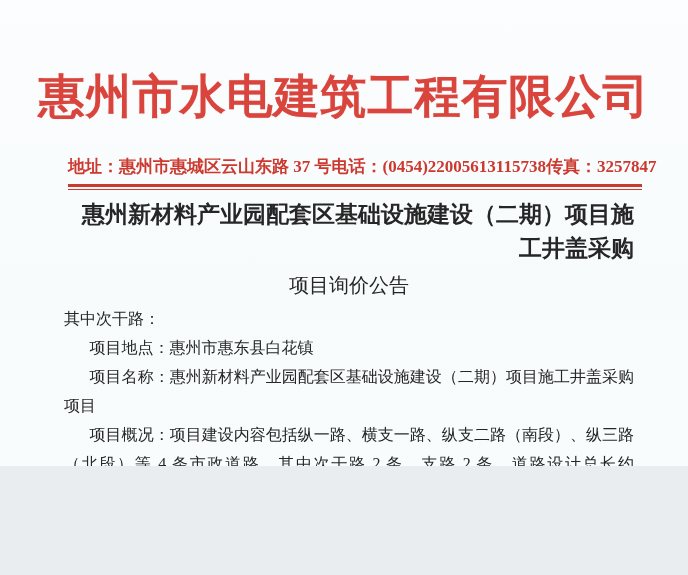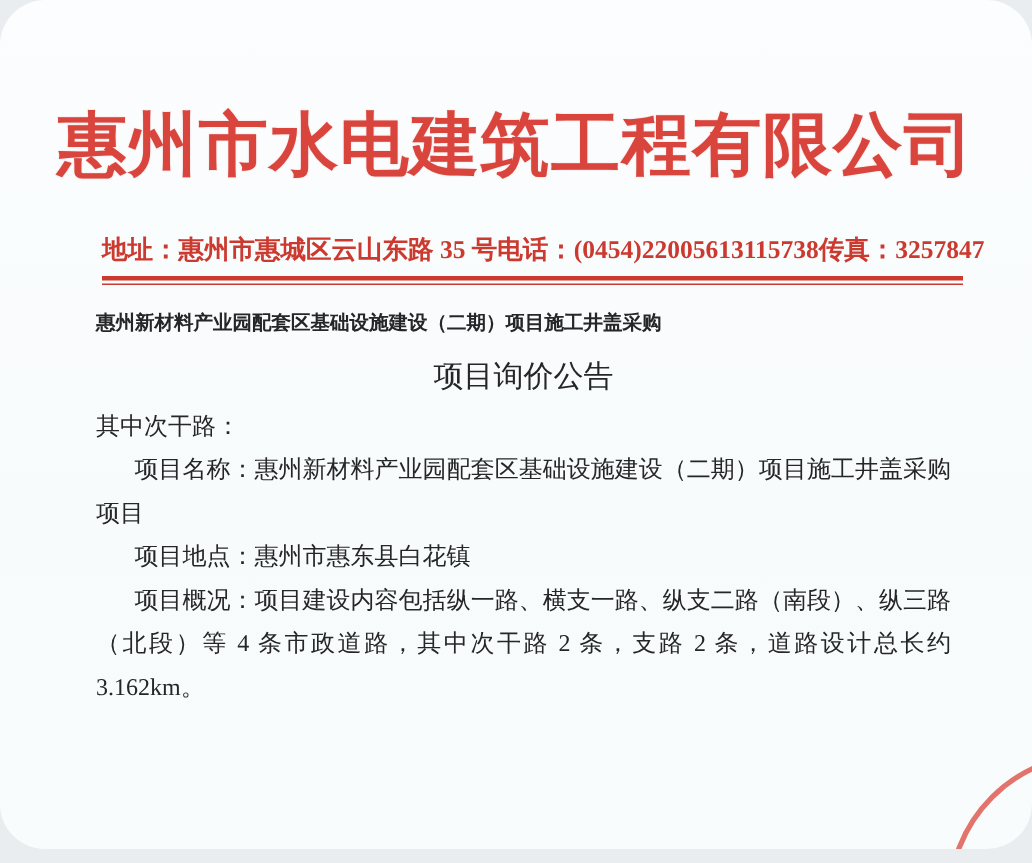--- a/index.html
+++ b/index.html
@@ -1,24 +1,23 @@
 <!DOCTYPE html>
 <html><head>
 <meta charset="utf-8">
 <style>
   html,body { margin:0; padding:0; }
   body { background:#e9edf0; }
   .page {
     position:relative;
-    width:688px; height:566px;
+    width:688px; height:466px;
     margin:0 auto;
     background:linear-gradient(180deg,#fbfdfe 0%,#f8fbfc 60%,#f9fcfd 100%);
     overflow:hidden;
     font-family:"Liberation Serif","DejaVu Serif",serif;
-    border-radius:30px;
   }
   
   .company {
     position:absolute; top:66px; left:0; width:100%;
     margin:0; text-align:center;
     font-size:46px; font-weight:bold; letter-spacing:1px;
     color:#d9443c;
     text-shadow:0 0 1px rgba(217,68,60,.35);
   }
   .contact {
@@ -29,57 +28,57 @@
   .rule { position:absolute; top:184px; left:68px; right:46px; }
   .rule-thick { height:3px; background:#cc392f; margin-bottom:2px; }
   .rule-thin  { height:1px; background:#cc392f; }
 
   
   .doc {
     position:absolute; top:198px; left:64px; width:570px;
     color:#262626; font-size:16px; line-height:29px; text-align:justify;
   }
   .doc p { margin:0; }
-  .title1 { text-align:left; font-weight:bold; font-size:13px; line-height:34px; margin:0; }
+  .title1 { text-align:right; font-weight:bold; font-size:23px; line-height:34px; margin:0; }
   .title2 { text-align:center; font-weight:normal; font-size:20px; line-height:38px; margin:0 0 6px 0; }
   .indent { text-indent:1.6em; }
 
   
   .seal {
     position:absolute; left:590px; top:470px;
     width:280px; height:280px;
     opacity:.8;
   }
 </style>
 </head>
 <body>
 
 <div class="page">
 
   <h1 class="company">惠州市水电建筑工程有限公司</h1>
 
   <div class="contact">
-    <span>地址：惠州市惠城区云山东路 35 号</span>
+    <span>地址：惠州市惠城区云山东路 37 号</span>
     <span>电话：(0454)2200561</span>
     <span>3115738</span>
     <span>传真：3257847</span>
   </div>
 
   <div class="rule">
     <div class="rule-thick"></div>
     <div class="rule-thin"></div>
   </div>
 
   <div class="doc">
     <p class="title1">惠州新材料产业园配套区基础设施建设（二期）项目施工井盖采购</p>
     <p class="title2">项目询价公告</p>
 
     <p>其中次干路：</p>
+    <p class="indent">项目地点：惠州市惠东县白花镇</p>
     <p class="indent">项目名称：惠州新材料产业园配套区基础设施建设（二期）项目施工井盖采购项目</p>
-    <p class="indent">项目地点：惠州市惠东县白花镇</p>
     <p class="indent">项目概况：项目建设内容包括纵一路、横支一路、纵支二路（南段）、纵三路（北段）等 4 条市政道路，其中次干路 2 条，支路 2 条，道路设计总长约 3.162km。</p>
 
   </div>
 
   <svg class="seal" viewBox="0 0 280 280" xmlns="http://www.w3.org/2000/svg" aria-hidden="true">
     <circle cx="140" cy="130" r="97" fill="none" stroke="#dc5248" stroke-width="3.5"></circle>
     <path id="sealArc" d="M 53.1 143.8 A 88 88 0 1 0 226.4 146.8" fill="none"></path>
     <text font-size="14.5" font-weight="bold" fill="#dc5248" letter-spacing="1.5" font-family="Liberation Serif, DejaVu Serif, serif">
       <textPath href="#sealArc" startOffset="0">惠州市水电建筑工程有限公司</textPath>
     </text>

